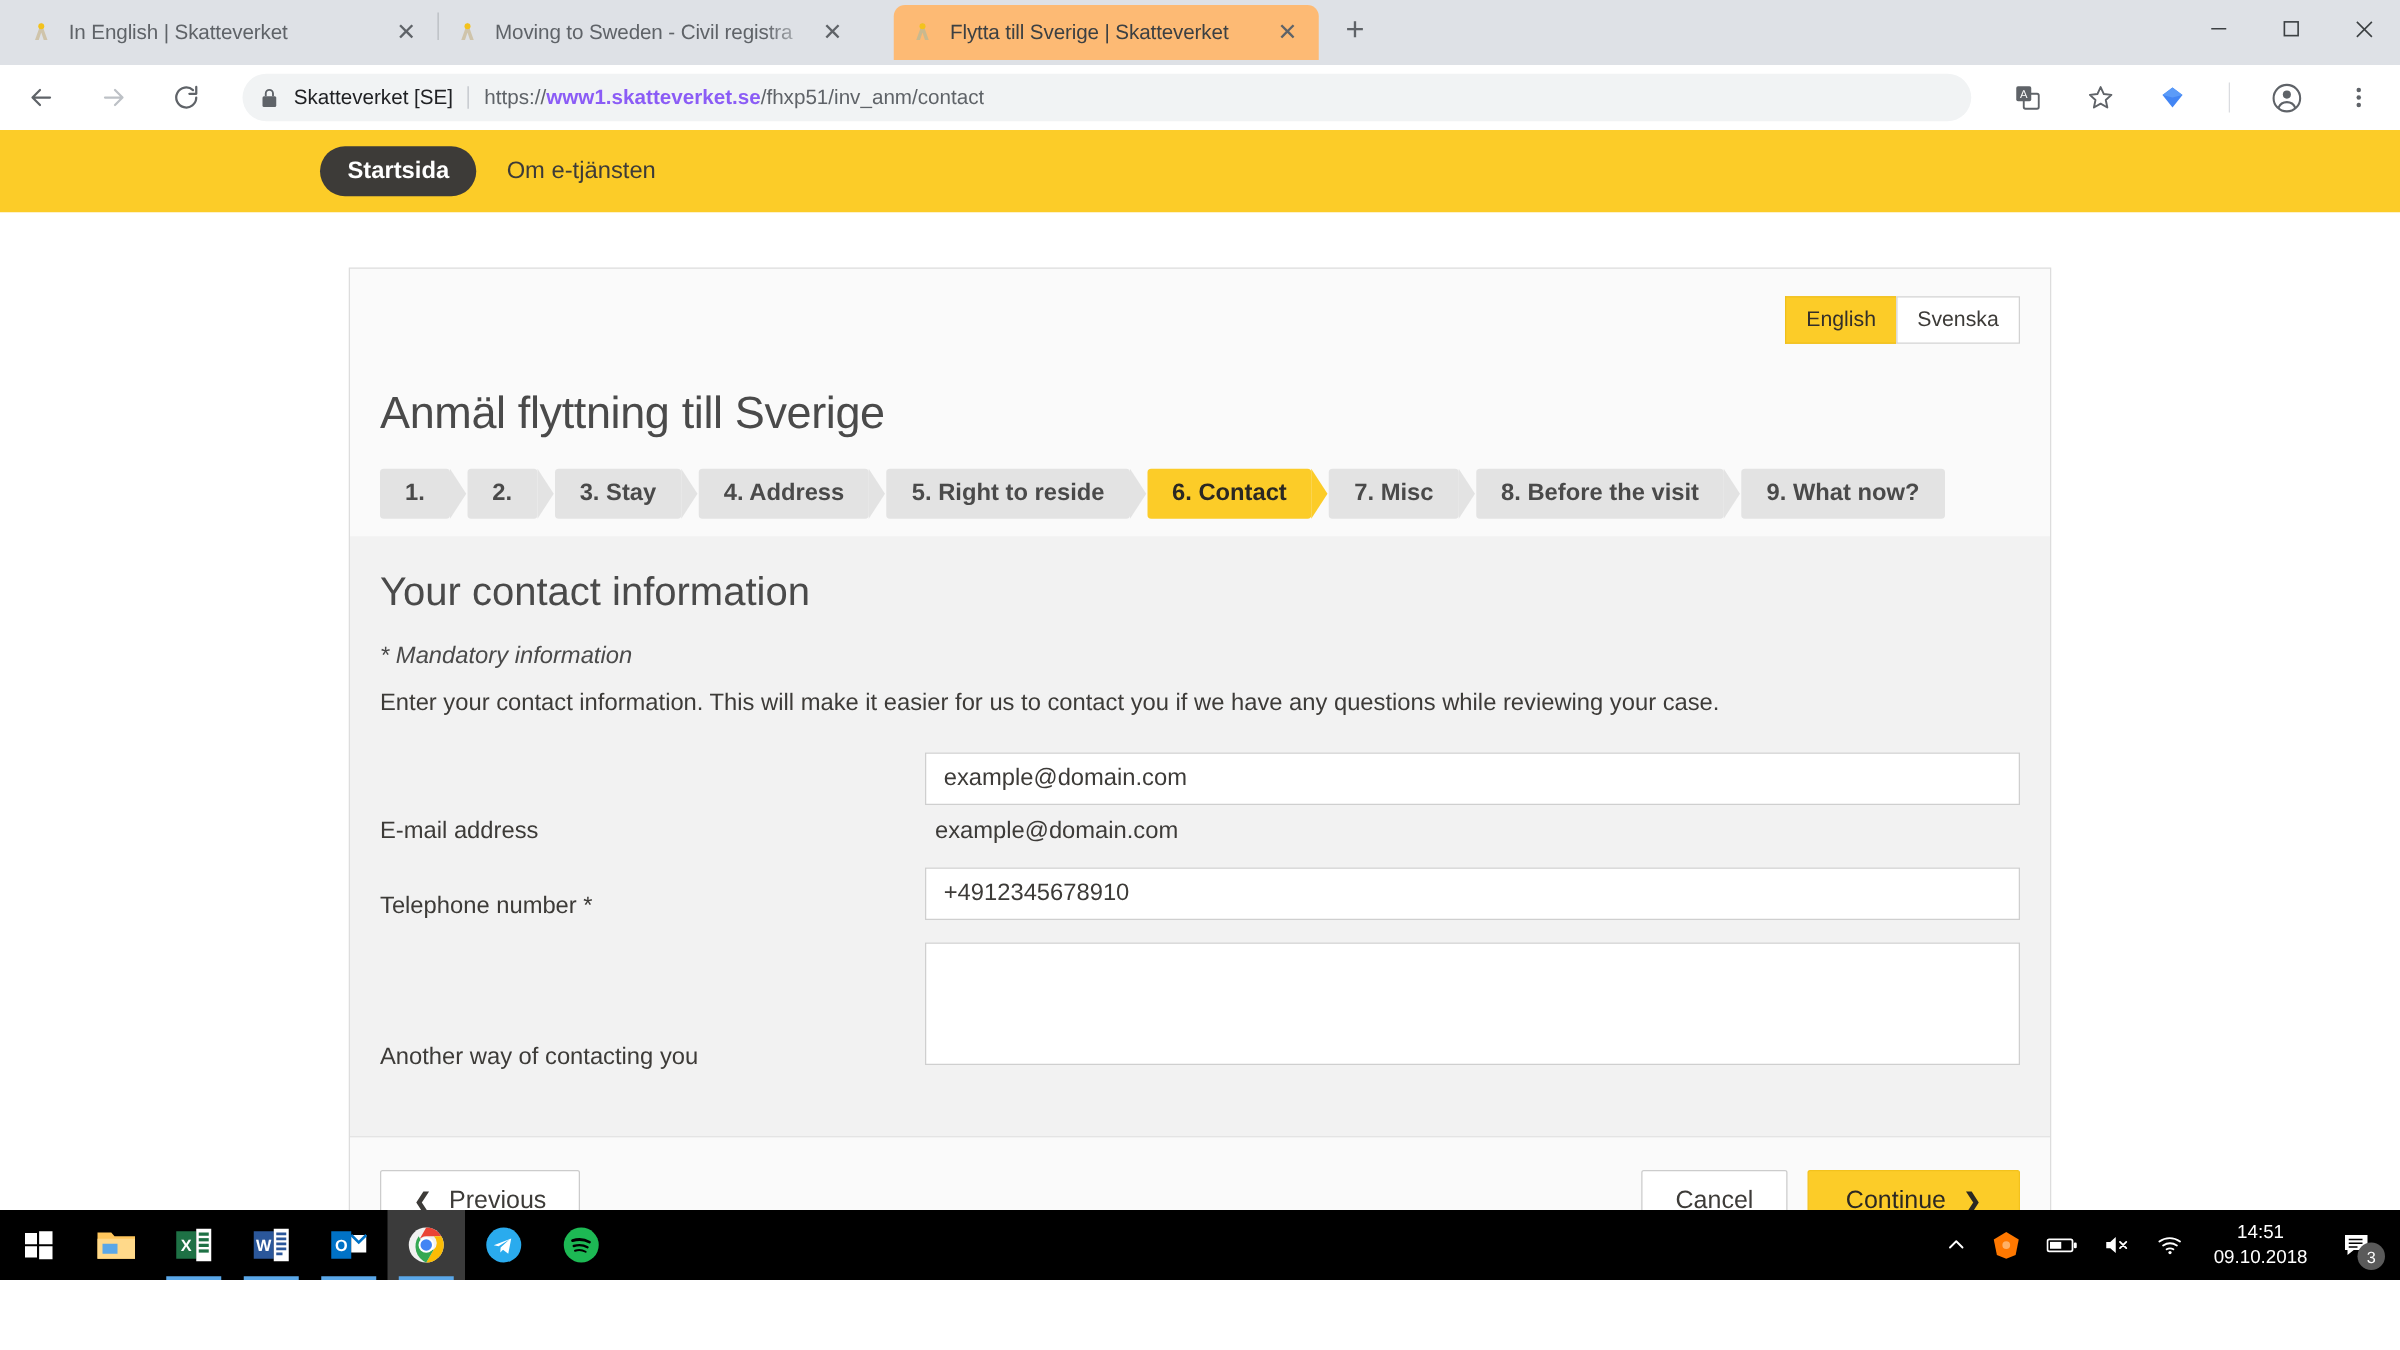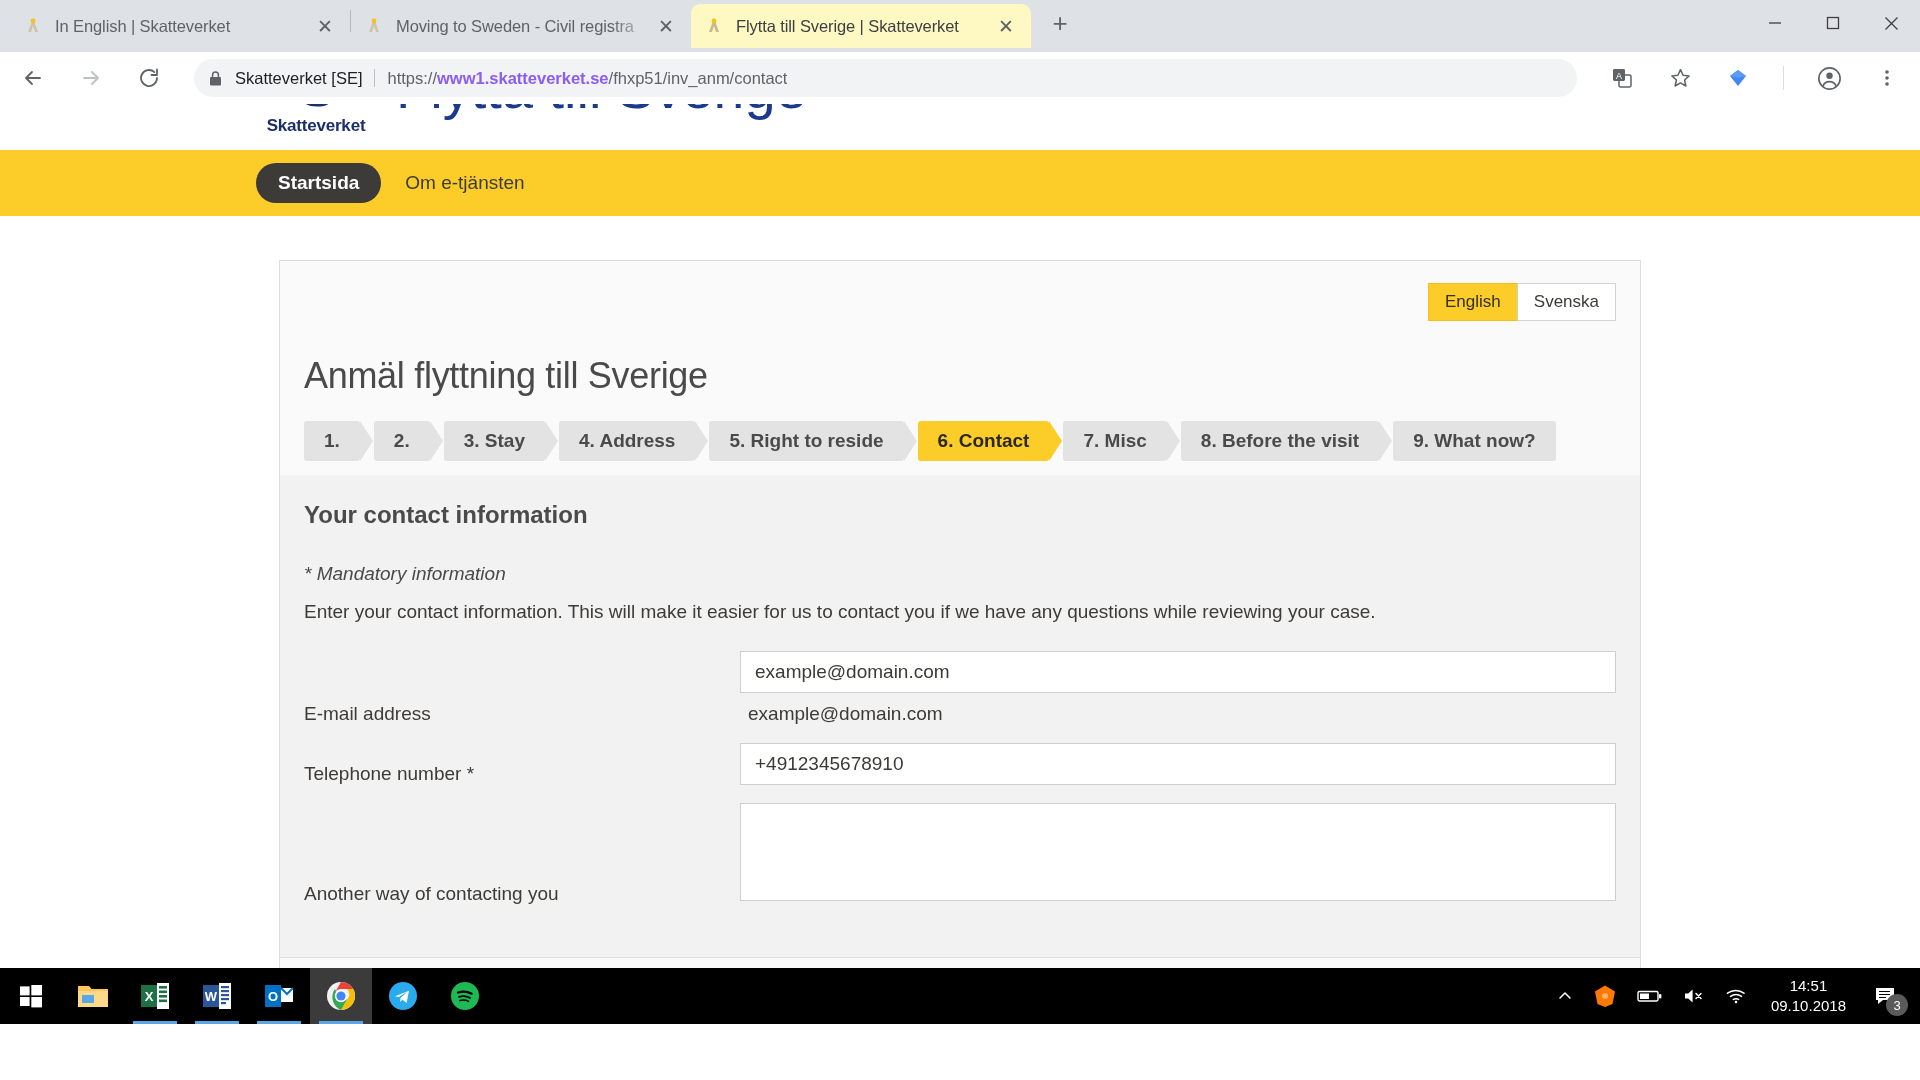--- a/index.html
+++ b/index.html
@@ -16,21 +16,21 @@
   .tabstrip {
     height:52px; background:#dee1e6;
     display:flex; align-items:center; padding-left:10px; position:relative;
   }
   .tab {
     height:44px; width:340px; display:flex; align-items:center;
     padding:0 12px; position:relative; font-size:16px; color:#3c4043;
     border-radius:9px 9px 0 0;
   }
   .tab.inactive { color:#5f6368; }
-  .tab.active { background:#fef9c3; }
+  .tab.active { background:#fdba74;margin-left:24px; }
   .tab-sep {
     width:1px; height:22px; background:#b6babf; align-self:center;
     margin-bottom:10px;
   }
   .fav {
     width:22px; height:22px; margin-right:11px; flex:0 0 22px;
     position:relative;
   }
   .fav svg { display:block; }
   .tab-title {
@@ -148,21 +148,21 @@
   .step.current { background:#fccc28; color:#2b2823; }
   .step.current::after { border-left-color:#fccc28; }
   .step.last { margin-right:0; }
   .step.last::after { display:none; }
 
   .content {
     background:#f2f2f2; margin-top:14px; padding:26px 24px 34px 24px;
     border-bottom:1px solid #e0e0e0;
   }
   .section-h {
-    font-size:24px; color:#4a4a4a; font-weight:700; margin-bottom:34px;
+    font-size:32px; color:#4a4a4a; font-weight:400; margin-bottom:22px;
   }
   .mandatory {
     font-size:19px; color:#4a4a4a; font-style:italic; margin-bottom:16px;
   }
   .intro { font-size:19px; color:#3d3b38; margin-bottom:28px; }
 
   .frow { display:flex; align-items:flex-end; margin-bottom:18px; }
   .flabel {
     width:436px; flex:0 0 436px; font-size:19px; color:#3d3b38;
     padding-top:10px;
@@ -364,27 +364,20 @@
       <svg width="20" height="20" viewBox="0 0 20 20">
         <circle cx="10" cy="4" r="1.8" fill="#5f6368"></circle>
         <circle cx="10" cy="10" r="1.8" fill="#5f6368"></circle>
         <circle cx="10" cy="16" r="1.8" fill="#5f6368"></circle>
       </svg>
     </div>
   </div>
 
   <div class="viewport">
 
-    <div class="sv-header">
-      <div class="sv-logo">
-        <div class="sv-logo-mark">S</div>
-        <div class="sv-logo-word">Skatteverket</div>
-      </div>
-      <div class="sv-bigtitle">Flytta till Sverige</div>
-    </div>
 
     <div class="sv-nav">
       <div class="nav-pill">Startsida</div>
       <div class="nav-link">Om e-tjänsten</div>
     </div>
 
     <div class="page-body">
       <div class="card">
 
         <div class="lang-row">

